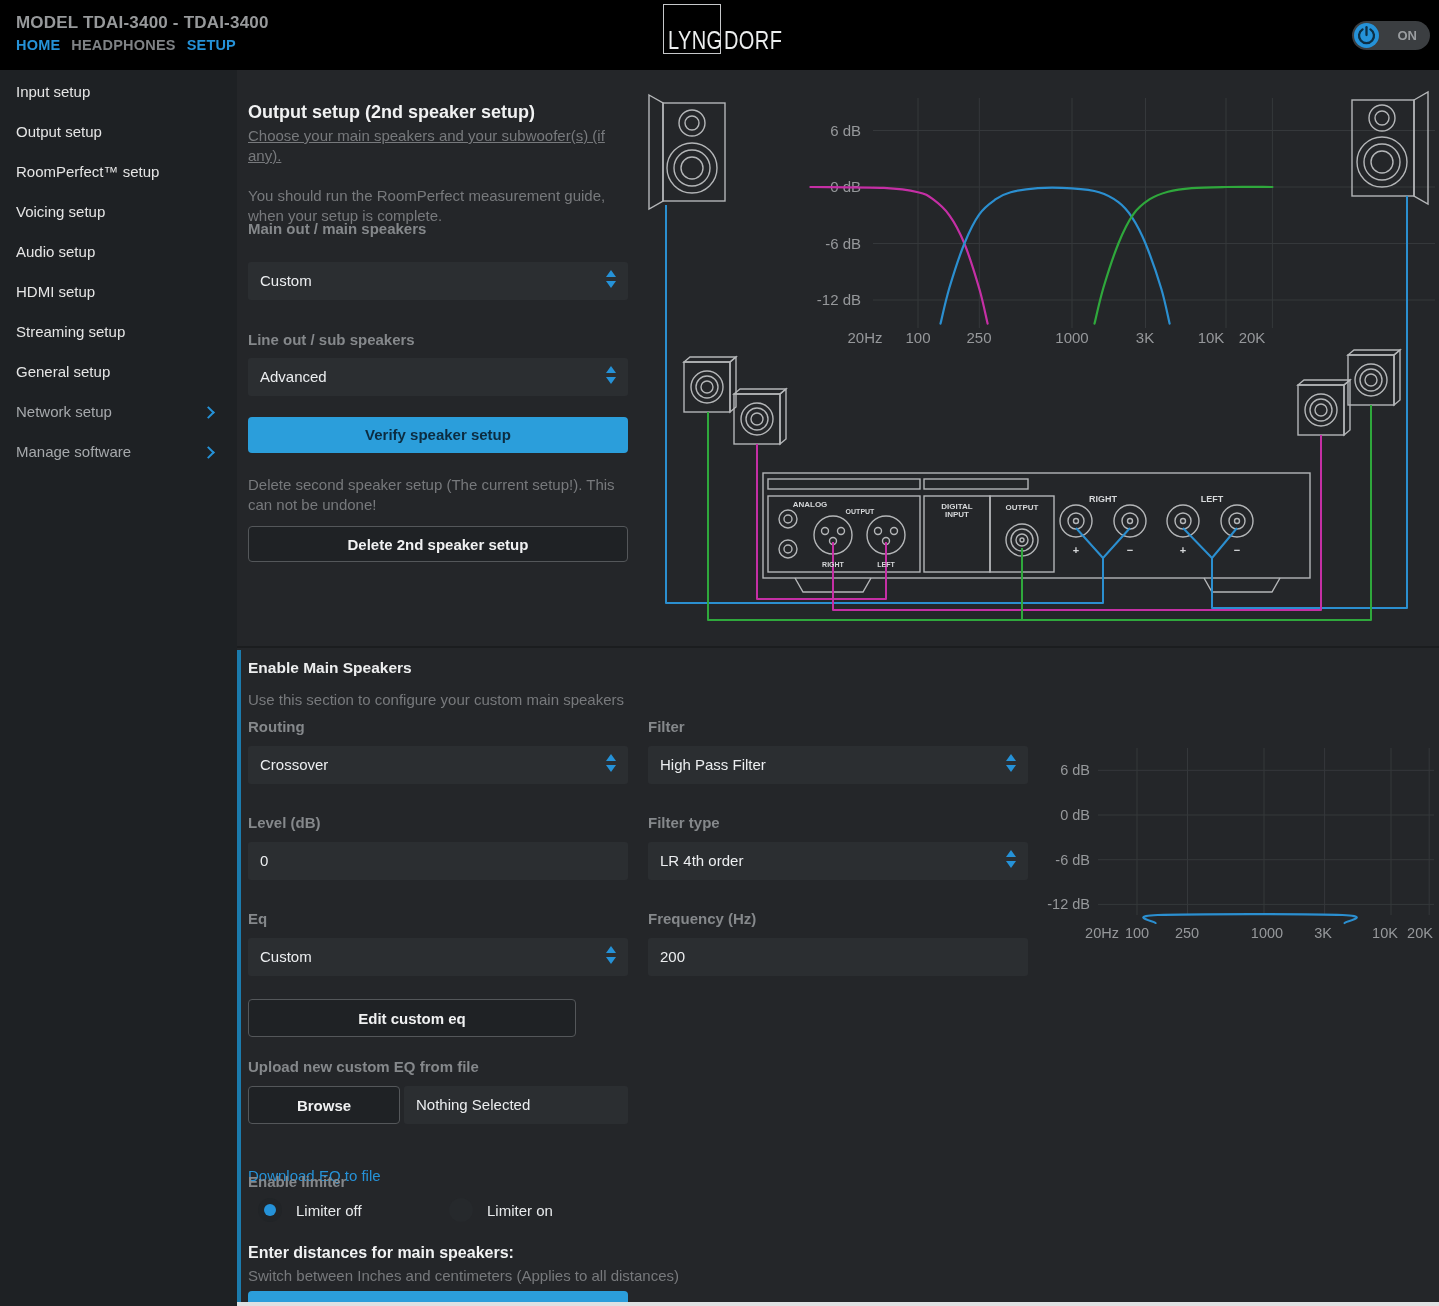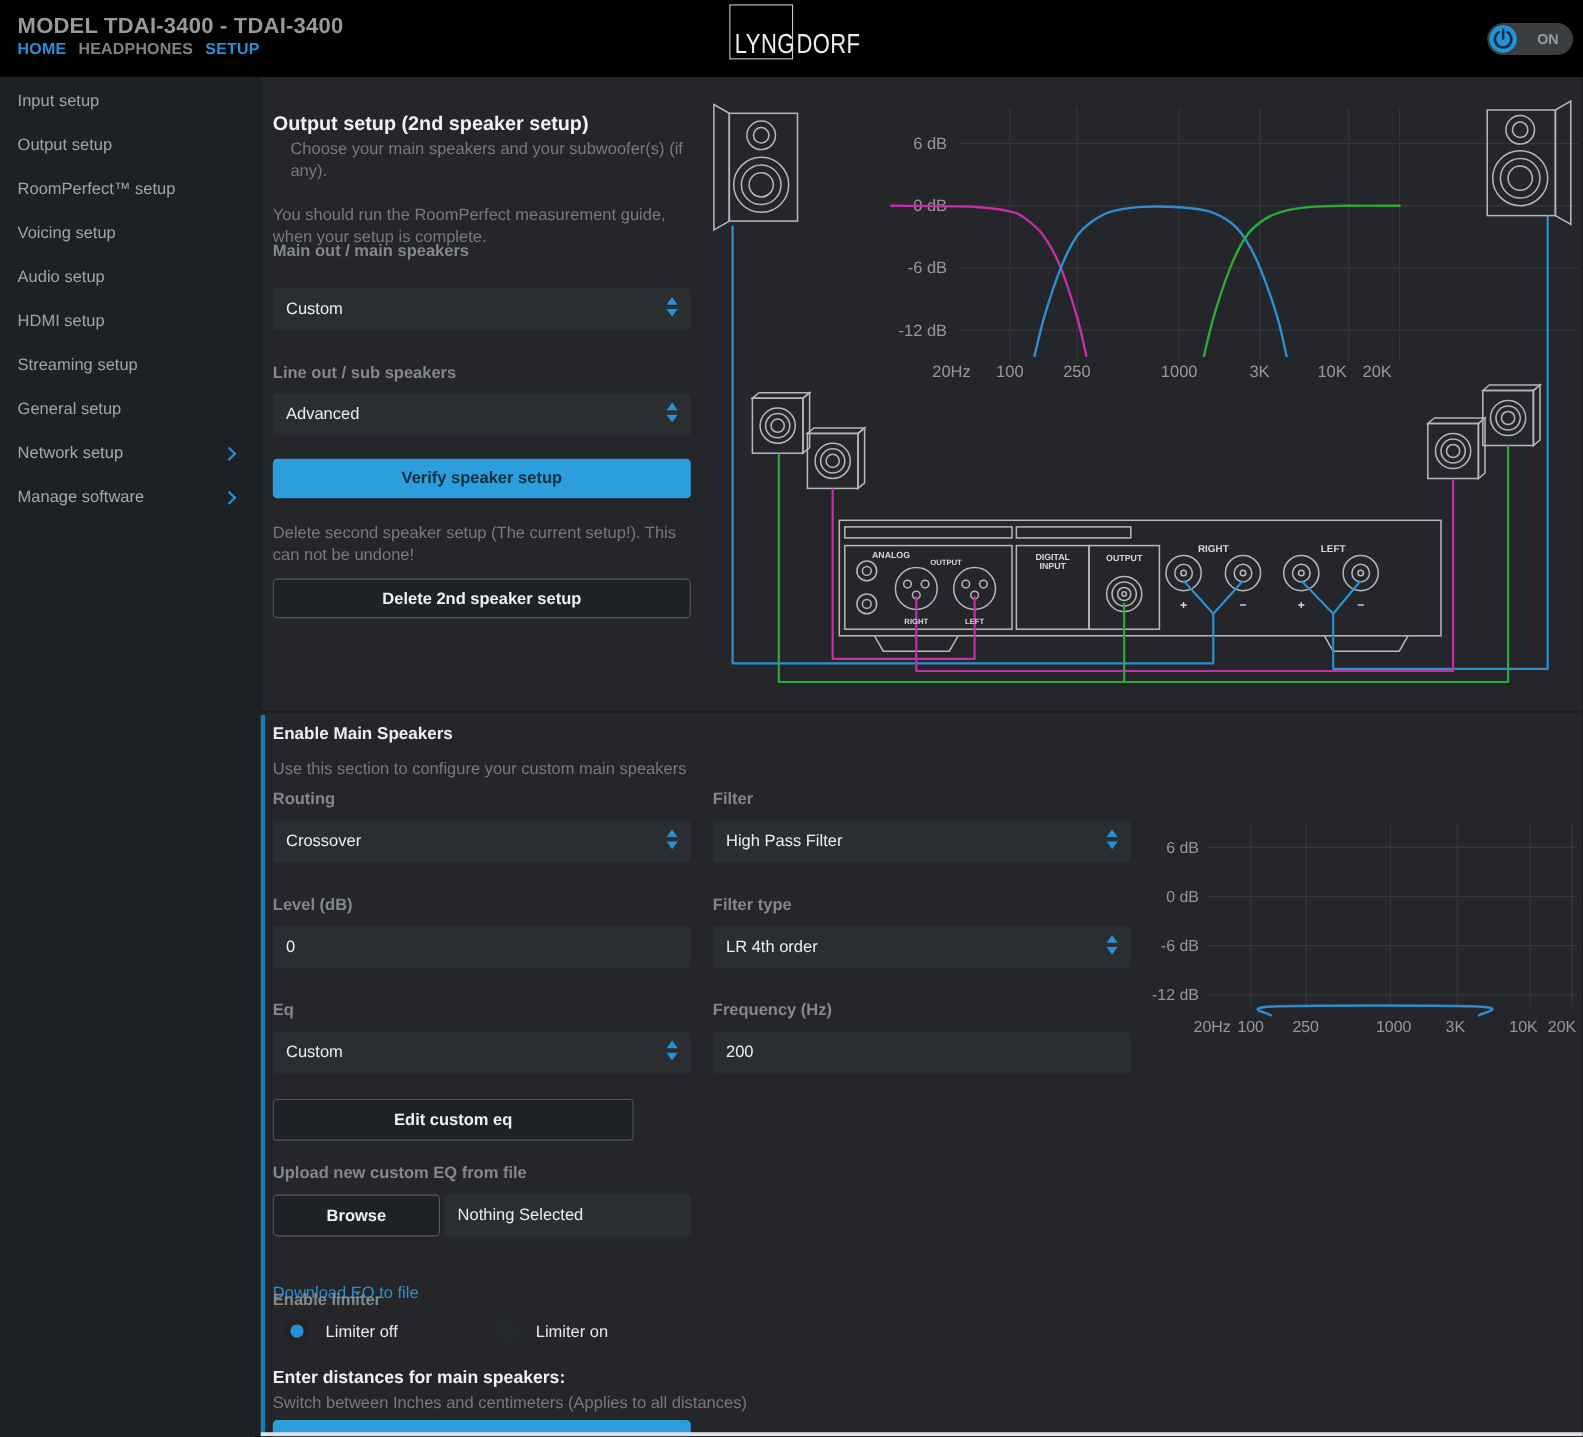--- a/index.html
+++ b/index.html
@@ -1,33 +1,33 @@
 <!DOCTYPE html>
 <html><head>
 <meta charset="utf-8">
 <style>
   html,body{margin:0;padding:0;background:#000;}
   .page{position:relative;width:1439px;height:1306px;background:#0a0a0a;overflow:hidden;
         font-family:"Liberation Sans", sans-serif;-webkit-font-smoothing:antialiased;}
   .abs{position:absolute;}
   
   .header{position:absolute;left:0;top:0;width:1439px;height:70px;background:#000;}
-  .model{position:absolute;left:16px;top:13px;font-size:20px;font-weight:bold;color:#97999b;letter-spacing:.2px;}
+  .model{position:absolute;left:16px;top:13px;font-size:17px;font-weight:bold;color:#97999b;letter-spacing:.2px;}
   .nav{position:absolute;left:16px;top:37px;display:flex;gap:11px;}
   .nav a{font-size:14.5px;font-weight:bold;color:#7f8285;text-decoration:none;cursor:pointer;letter-spacing:.2px;}
   .nav a.active{color:#2592d8;}
   .logo-box{position:absolute;left:663px;top:4px;width:56px;height:48px;border:1px solid #c6c8ca;}
   .logo-txt{position:absolute;top:26px;font-size:25px;color:#eceeef;letter-spacing:.5px;
             transform:scaleX(.8);transform-origin:left center;white-space:nowrap;}
   .power{position:absolute;left:1352px;top:21px;width:78px;height:29px;background:#3b3e41;border-radius:15px;cursor:pointer;}
   .power-btn{position:absolute;left:2px;top:2px;width:25px;height:25px;border-radius:50%;background:#2592d8;}
   .power-on{position:absolute;right:13px;top:7px;font-size:13px;font-weight:bold;color:#9a9da0;}
   
   .sidebar{position:absolute;left:0;top:70px;width:237px;height:1236px;background:#1e2124;}
-  .side-item{position:relative;height:40px;line-height:40px;padding-left:16px;font-size:15px;color:#a3a3a3;cursor:pointer;}
+  .side-item{position:relative;height:40px;line-height:40px;padding-left:16px;font-size:15px;color:#e5e5e5;cursor:pointer;}
   .side-item.dim{color:#a6a9ac;}
   .chev{position:absolute;right:24px;top:16px;width:7px;height:7px;border-right:2px solid #2592d8;
         border-bottom:2px solid #2592d8;transform:rotate(-45deg);}
   
   .main{position:absolute;left:237px;top:70px;width:1202px;height:1236px;background:#242629;}
   .divider{position:absolute;left:0;top:576px;width:1202px;height:2px;background:#1b1d1f;}
   .bluebar{position:absolute;left:0;top:580px;width:4px;height:656px;background:#1b7bad;}
   .h1{font-size:18px;font-weight:600;color:#f1f2f3;}
   .h2{font-size:15.5px;font-weight:600;color:#edeeef;}
   .gray{font-size:15px;color:#77797c;line-height:20px;}
@@ -94,21 +94,21 @@
     <div class="side-item dim"><span>Network setup</span><span class="chev"></span></div>
     <div class="side-item dim"><span>Manage software</span><span class="chev"></span></div>
   </div>
 
   <div class="main">
     <div class="divider"></div>
     <div class="bluebar"></div>
   </div>
 
   <div class="abs h1" style="left:248px;top:102px;">Output setup (2nd speaker setup)</div>
-  <div class="abs gray" style="left:264px;top:126px;width:360px;">Choose your main speakers and your subwoofer(s) (if any).</div>
+  <div class="abs gray" style="left:248px;top:126px;width:360px;text-decoration:underline;">Choose your main speakers and your subwoofer(s) (if any).</div>
   <div class="abs gray" style="left:248px;top:186px;width:384px;">You should run the RoomPerfect measurement guide, when your setup is complete.</div>
 
   <div class="abs label" style="left:248px;top:220px;">Main out / main speakers</div>
   <div class="abs dd" style="left:248px;top:262px;width:380px;height:38px;">
     <span class="dd-val">Custom</span>
     <span class="dd-arrows">
         <i class="up"></i>
         <i class="dn"></i>
       </span>
   </div>

